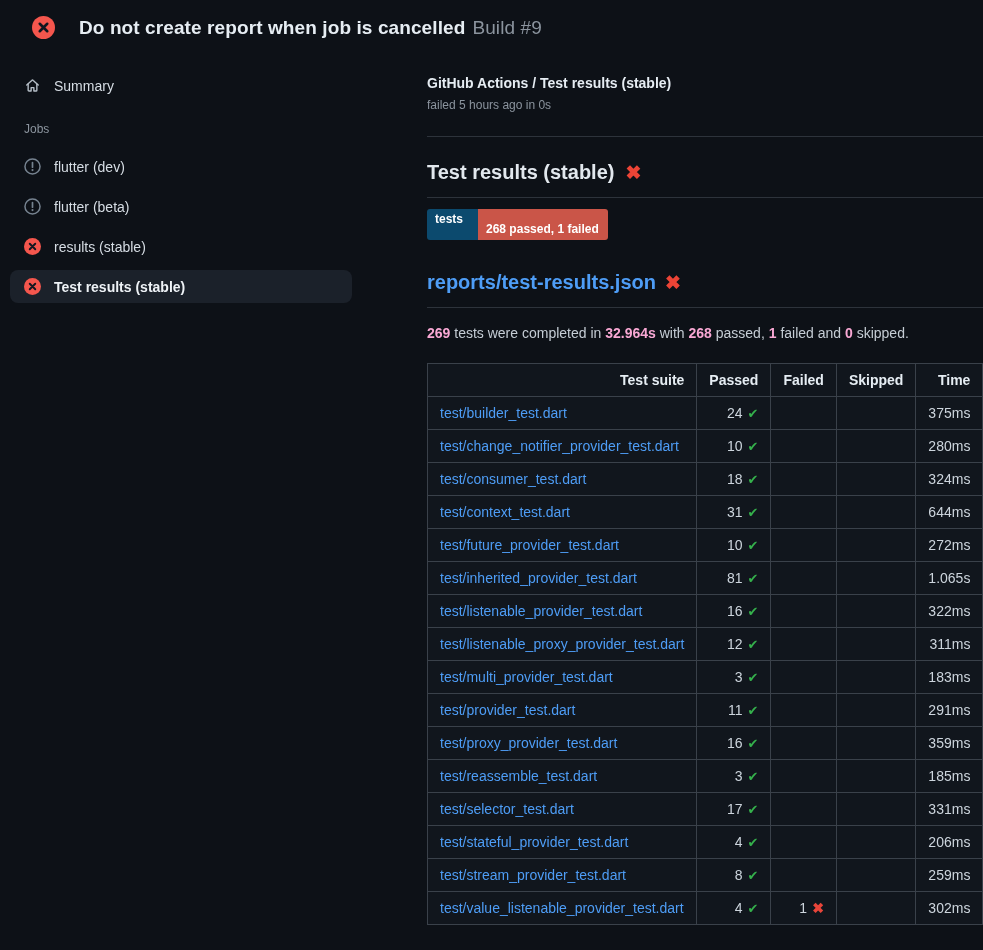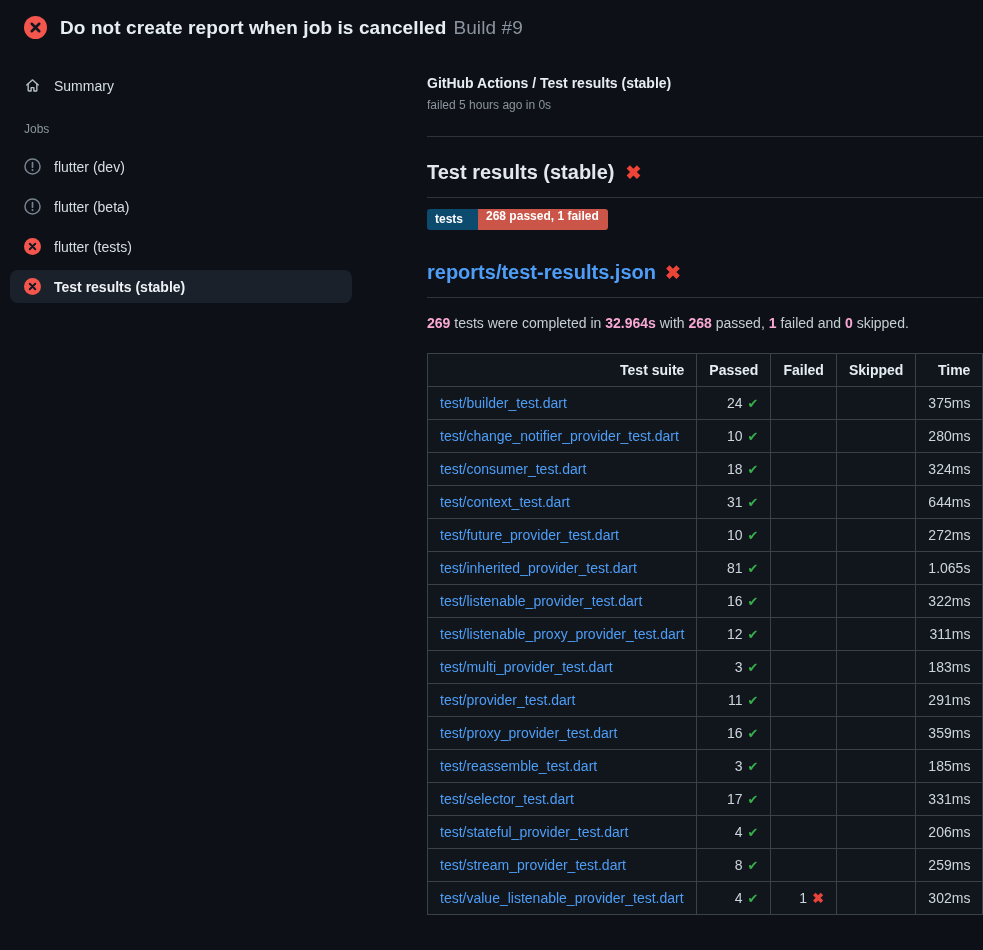--- a/index.html
+++ b/index.html
@@ -7,21 +7,21 @@
   body {
     width: 983px; height: 950px;
     background: #0d1117;
     color: #e6edf3;
     font-family: "Liberation Sans", sans-serif;
     overflow: hidden;
   }
   a { text-decoration: none; }
 
   
-  .app-header { display: flex; align-items: center; gap: 13px; padding: 16px 24px 10px 24px; }
+  .app-header { display: flex; align-items: center; gap: 24px; padding: 16px 24px 10px 24px; margin-left: 8px; }
   .app-header .big-icon { display: inline-flex; }
   .app-title { font-size: 19px; font-weight: 700; margin: 0; letter-spacing: .1px; }
   .app-title .build { color: #8b949e; font-weight: 400; margin-left: 7px; }
 
   
   .layout { display: flex; align-items: flex-start; }
   .sidebar { width: 390px; flex: 0 0 390px; padding: 20px 38px 0 10px; }
   .main { flex: 1; padding: 26px 0 0 7px; margin-left: 30px; }
 
   
@@ -46,21 +46,21 @@
     font-size: 20px; font-weight: 700; color: #e2e8ee;
     margin: 24px 0 0 0; display: flex; align-items: center; gap: 11px;
   }
   .hx { color: #ec4436; font-size: 19px; font-weight: 700; line-height: 1; }
 
   .badge {
     display: inline-flex; margin-top: 11px; font-size: 12px; font-weight: 600;
     border-radius: 3px; overflow: hidden; color: #ffffff; cursor: pointer;
   }
   .badge-label { background: #0c4a6e; padding: 3px 15px 4px 8px; }
-  .badge-value { background: #ca5548; padding: 0 9px 4px 8px; }
+  .badge-value { background: #ca5548; padding: 13px 9px 4px 8px; }
 
   .report-title {
     font-size: 20px; font-weight: 700; margin: 31px 0 0 0;
     padding-bottom: 13px; border-bottom: 1px solid #2d333b;
     display: flex; align-items: center; gap: 9px;
   }
   .report-title a { color: #4e9df6; }
 
   .summary-line { font-size: 14px; color: #c5cdd5; margin: 17px 0 0 0; }
   .summary-line b { color: #f9a8d4; }
@@ -126,21 +126,21 @@
           </span>
           <span>flutter (beta)</span>
         </div>
         <div class="side-item">
           <span class="icon">
             <svg width="17" height="17" viewBox="0 0 16 16">
               <circle cx="8" cy="8" r="8" fill="#f4564d"></circle>
               <path d="M5.4 5.4l5.2 5.2M10.6 5.4l-5.2 5.2" stroke="#111720" stroke-width="1.8" stroke-linecap="round"></path>
             </svg>
           </span>
-          <span>flutter (tests)</span>
+          <span>results (stable)</span>
         </div>
         <div class="side-item selected">
           <span class="icon">
             <svg width="17" height="17" viewBox="0 0 16 16">
               <circle cx="8" cy="8" r="8" fill="#f4564d"></circle>
               <path d="M5.4 5.4l5.2 5.2M10.6 5.4l-5.2 5.2" stroke="#111720" stroke-width="1.8" stroke-linecap="round"></path>
             </svg>
           </span>
           <span>Test results (stable)</span>
         </div>

